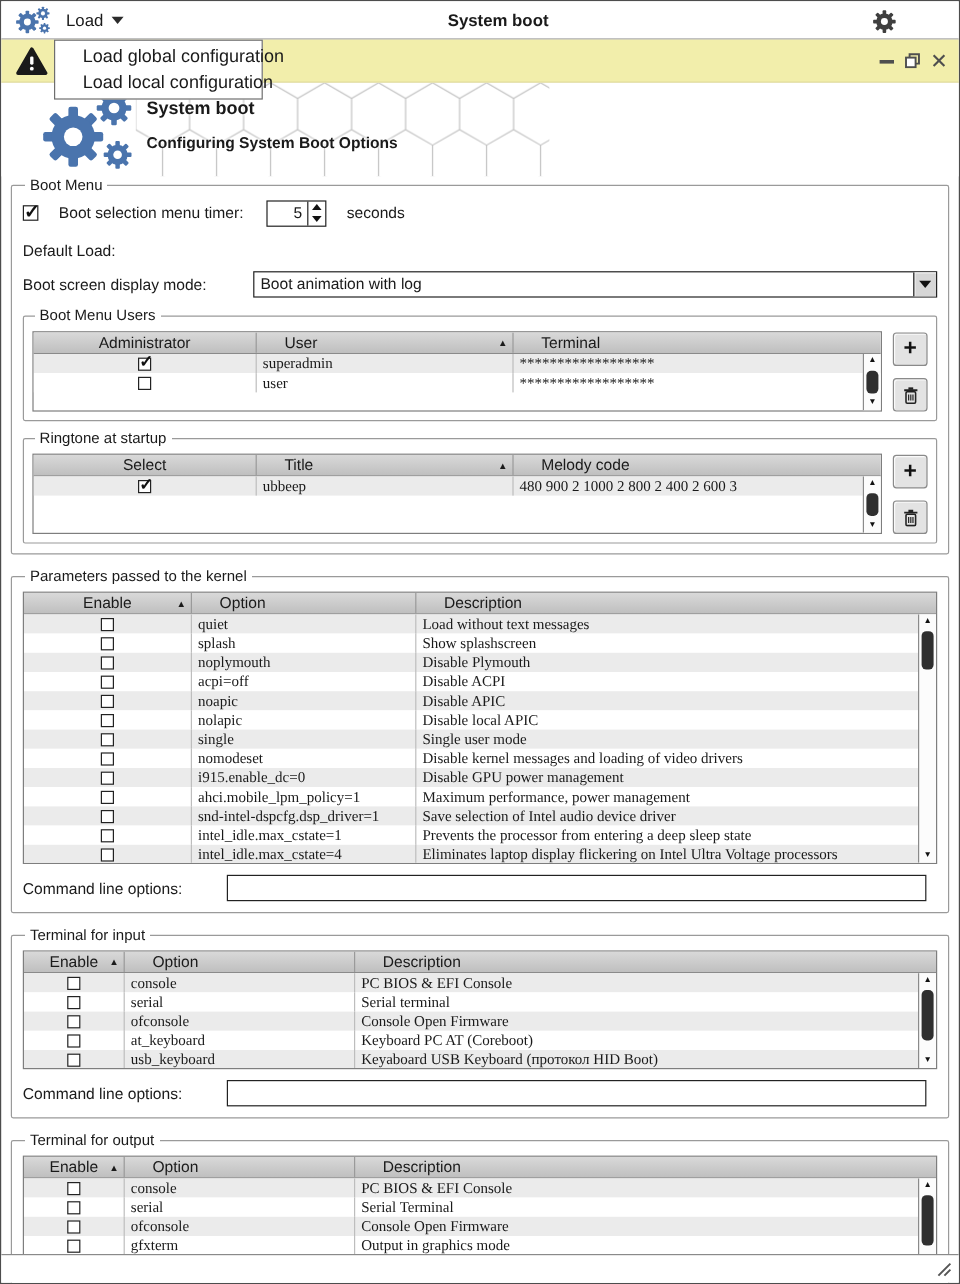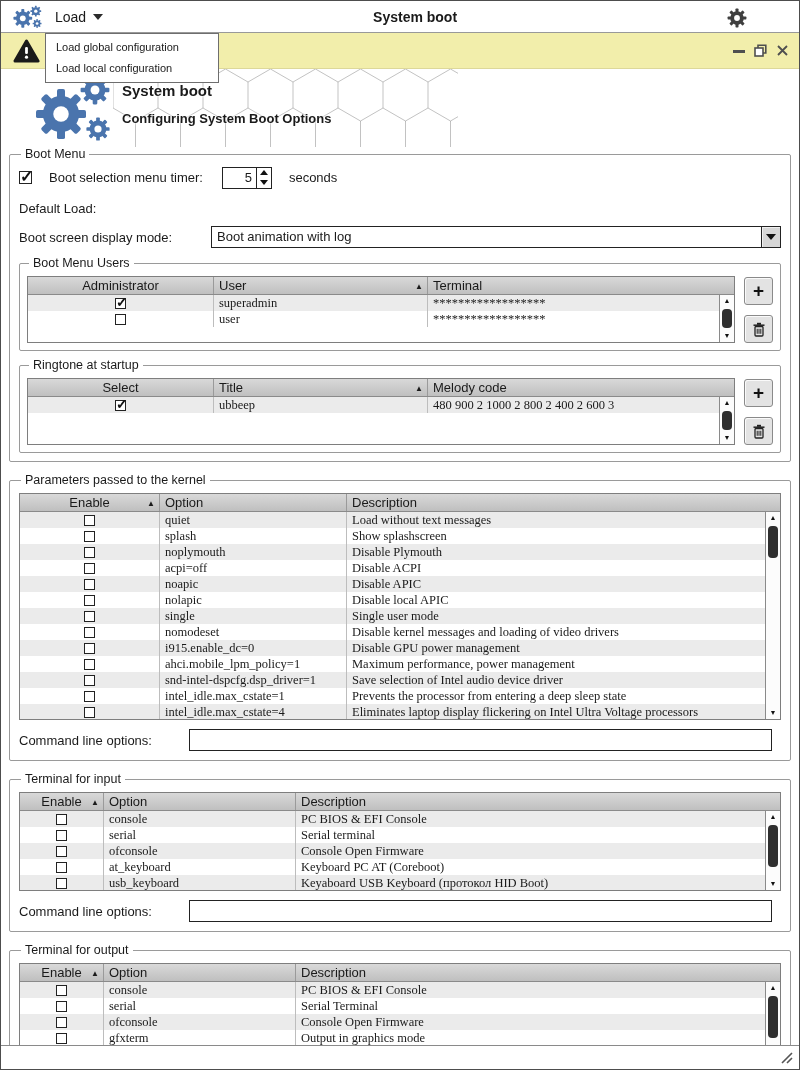--- a/index.html
+++ b/index.html
@@ -15,21 +15,21 @@
   .tb-title { flex:1; text-align:center; font-weight:bold; font-size:14px; }
   .tb-right { display:flex; gap:16px;flex-direction:column; }
   .winbtns { display:flex; align-items:center; gap:9px; margin-left:6px; }
   .minbtn { width:12px; height:3px; background:#4f4f4f; margin-top:2px; }
 
   
   .warnbar { height:36px; background:#f2eeab; border-bottom:1px solid #ddd89a; display:flex; align-items:center; padding:0 12px; gap:10px; font-weight:bold; font-size:13px; }
 
   
   .dropdown { position:absolute; left:44px; top:32px; width:174px; background:#fff; border:1px solid #6e6e6e; z-index:50; padding:3px 0; }
-  .dd-item { height:21px; line-height:21px; padding:0 10px; font-size:11px; white-space:nowrap; }
+  .dd-item { height:21px; line-height:21px; padding:0 23px; font-size:15px; white-space:nowrap; }
 
   
   .header { height:78px; position:relative; background:#fff; }
   .hexbg { position:absolute; left:112px; top:0; width:345px; height:78px; }
   .logo { position:absolute; left:24px; top:4px; }
   .h-title { position:absolute; left:121px; top:13px; font-size:15px; font-weight:bold; text-shadow:0 0 3px #fff,0 0 3px #fff; }
   .h-sub   { position:absolute; left:121px; top:42px; font-size:13px; font-weight:bold; text-shadow:0 0 3px #fff,0 0 3px #fff; }
 
   
   fieldset { border:1px solid #9a9a9a; border-radius:2px; margin:0 8px; padding:3px 9px 8px 9px; background:#fff; }
@@ -56,21 +56,21 @@
 
   .combo { flex:1; height:22px; border:1px solid #222; display:flex; align-items:stretch; background:#fff; }
   .combo-val { flex:1; padding-left:5px; font-size:13px; line-height:20px; overflow:hidden; white-space:nowrap; }
   .combo-btn { width:19px; background:#d6d6d6; border-left:1px solid #222; display:flex; align-items:center; justify-content:center; box-shadow:inset 1px 1px 0 #f0f0f0; }
   .combo-btn .t-dn { border-left-width:5px;border-right-width:5px;border-top-width:6px; }
 
   
   .tbl-wrap { display:flex; gap:9px; margin-top:4px; align-items:flex-start; }
   .tbl { flex:1; border:1px solid #7e7e7e; position:relative; background:#fff; overflow:hidden; }
   .thead { display:flex; height:18px; background:linear-gradient(#d9d9d9,#bfbfbf); border-bottom:1px solid #8a8a8a; font-size:13px; }
-  .th { position:relative; display:flex; align-items:center; padding:0 5px; border-right:1px solid #9a9a9a; overflow:hidden; white-space:nowrap; }
+  .th { position:relative; display:flex; align-items:center; padding:0 23px; border-right:1px solid #9a9a9a; overflow:hidden; white-space:nowrap; }
   .th:last-child { border-right:none; }
   .th.center { justify-content:center; }
   .sort { position:absolute; right:4px; top:50%; transform:translateY(-50%); font-size:8px; color:#1a1a1a; }
   .trow { display:flex; height:16px; line-height:16px; font-size:12.5px; background:#fff;font-family:Liberation Serif, serif; }
   .trow.alt { background:#ebebeb; }
   .td { padding:0 5px; border-right:1px solid #bdbdbd; overflow:hidden; white-space:nowrap; }
   .td:last-child { border-right:none; }
   .td.cbcell { display:flex; align-items:center; justify-content:center; padding:0; }
 
   

